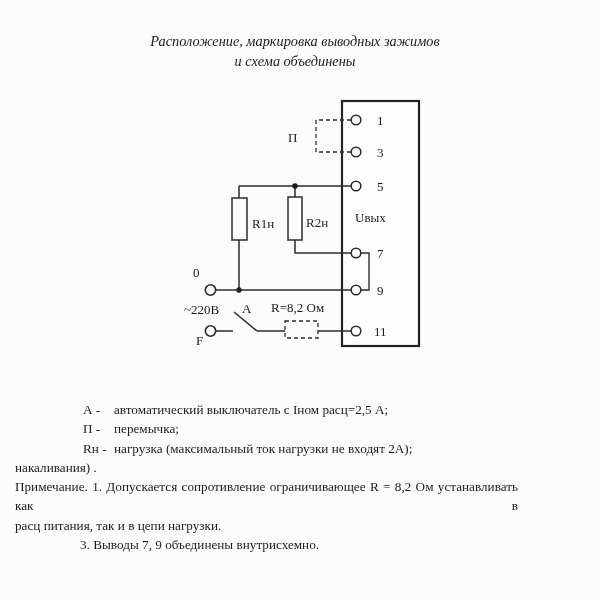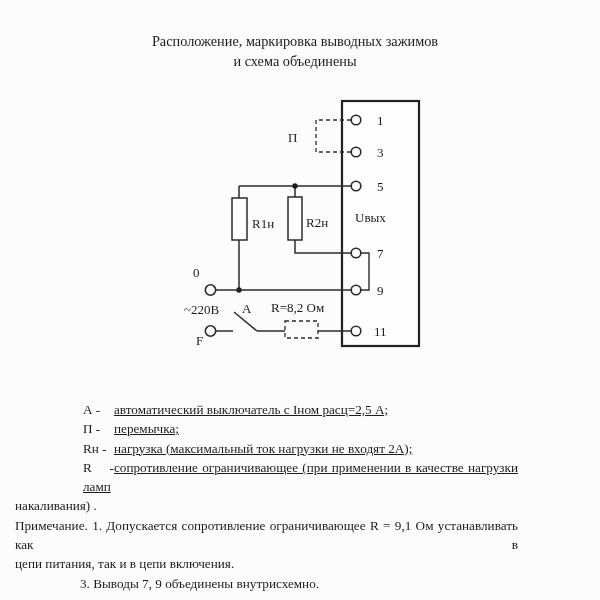--- a/index.html
+++ b/index.html
@@ -13,40 +13,41 @@
     overflow: hidden;
   }
   .title {
     position: absolute;
     top: 31px;
     left: 5px;
     width: 580px;
     text-align: center;
     font-size: 14.3px;
     line-height: 20px;
+    font-style: italic;
   }
   .diagram-svg {
     position: absolute;
     top: 0;
     left: 0;
   }
   .diagram-svg text {
     font-family: "Liberation Serif", serif;
     font-size: 13px;
     fill: #1b1b1b;
   }
   .bodytext {
     position: absolute;
     top: 400px;
     left: 15px;
     width: 503px;
     font-size: 13.2px;
     line-height: 19.3px;
   }
-  .legend-line { padding-left: 68px; text-decoration: underline; }
+  .legend-line { padding-left: 68px; }
   .legend-line.justified {
     text-align: justify;
     text-align-last: justify;
   }
   .term { display: inline-block; min-width: 31px; }
   .note-justified {
     text-align: justify;
     text-align-last: justify;
   }
   .note-indent { padding-left: 65px; }
@@ -120,22 +121,19 @@
   <div class="bodytext">
     <div class="legend-line">
       <span class="term">А -</span><span>автоматический выключатель с Iном расц=2,5 А;</span>
     </div>
     <div class="legend-line">
       <span class="term">П -</span><span>перемычка;</span>
     </div>
     <div class="legend-line">
       <span class="term">Rн -</span><span>нагрузка  (максимальный ток нагрузки не входят 2А);</span>
     </div>
-    <div class="legend-line justified">
-      <span class="term">R -</span><span>сопротивление ограничивающее (при применении в качестве нагрузки ламп</span>
-    </div>
     <div>накаливания) .</div>
-    <div class="note-justified">Примечание. 1. Допускается сопротивление ограничивающее R = 9,1 Ом устанавливать как в</div>
-    <div>цепи питания, так и в цепи включения.</div>
+    <div class="note-justified">Примечание. 1. Допускается сопротивление ограничивающее R = 8,2 Ом устанавливать как в</div>
+    <div>расц питания, так и в цепи нагрузки.</div>
     <div class="note-indent">3. Выводы 7, 9 объединены внутрисхемно.</div>
   </div>
 
 </div>
 
 </body></html>

